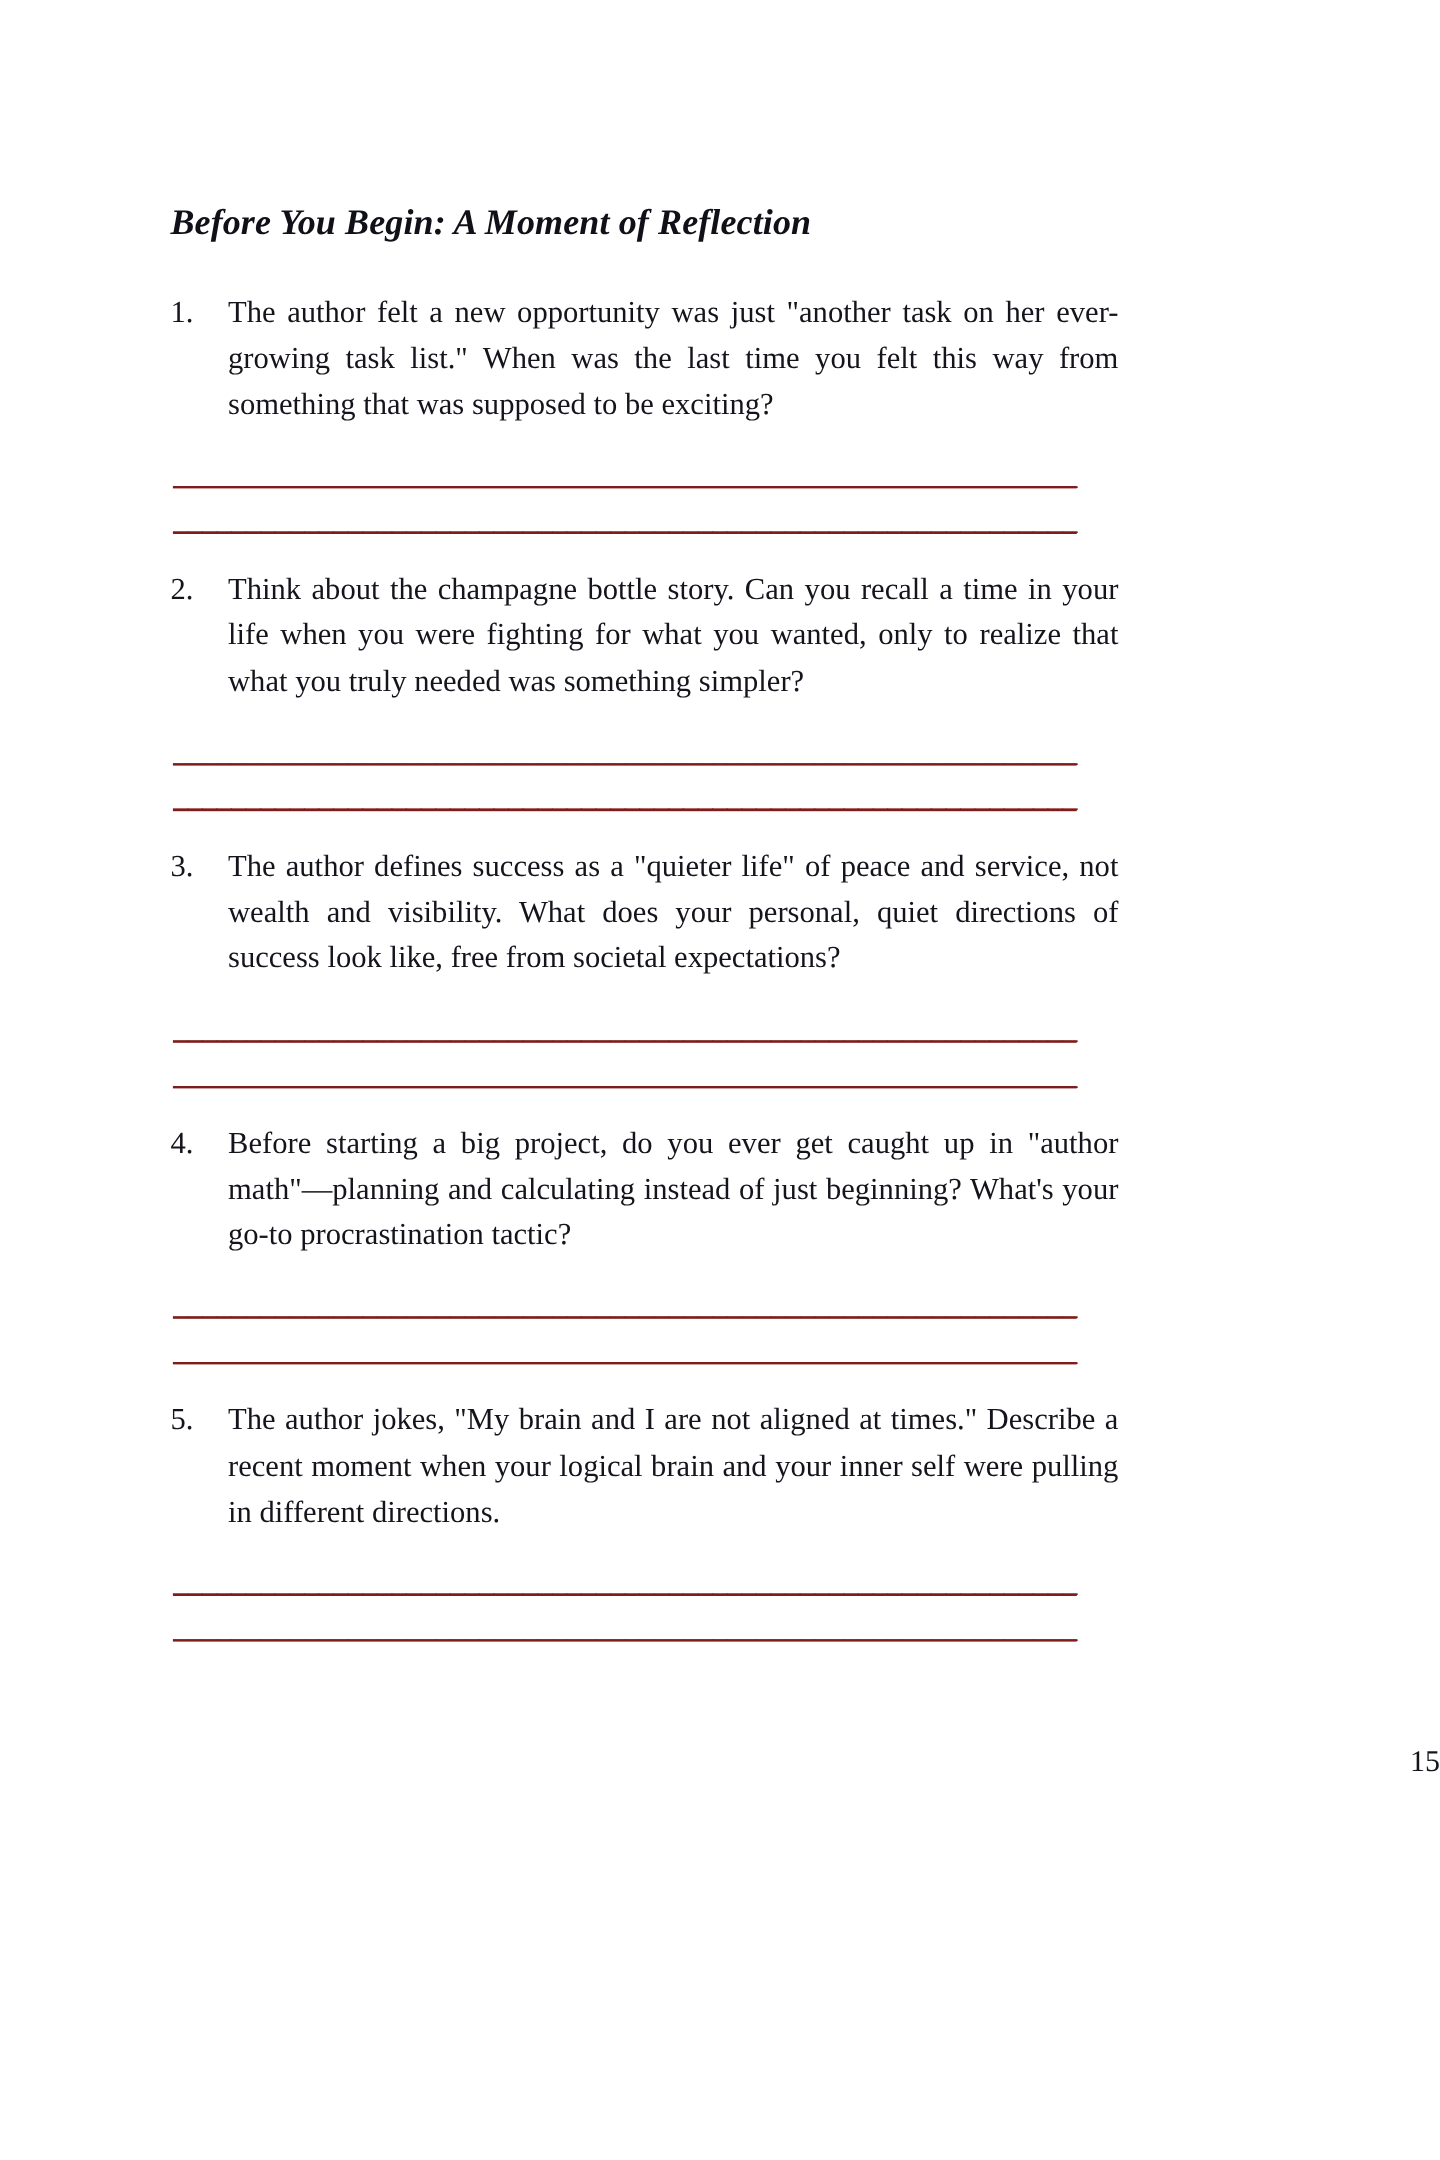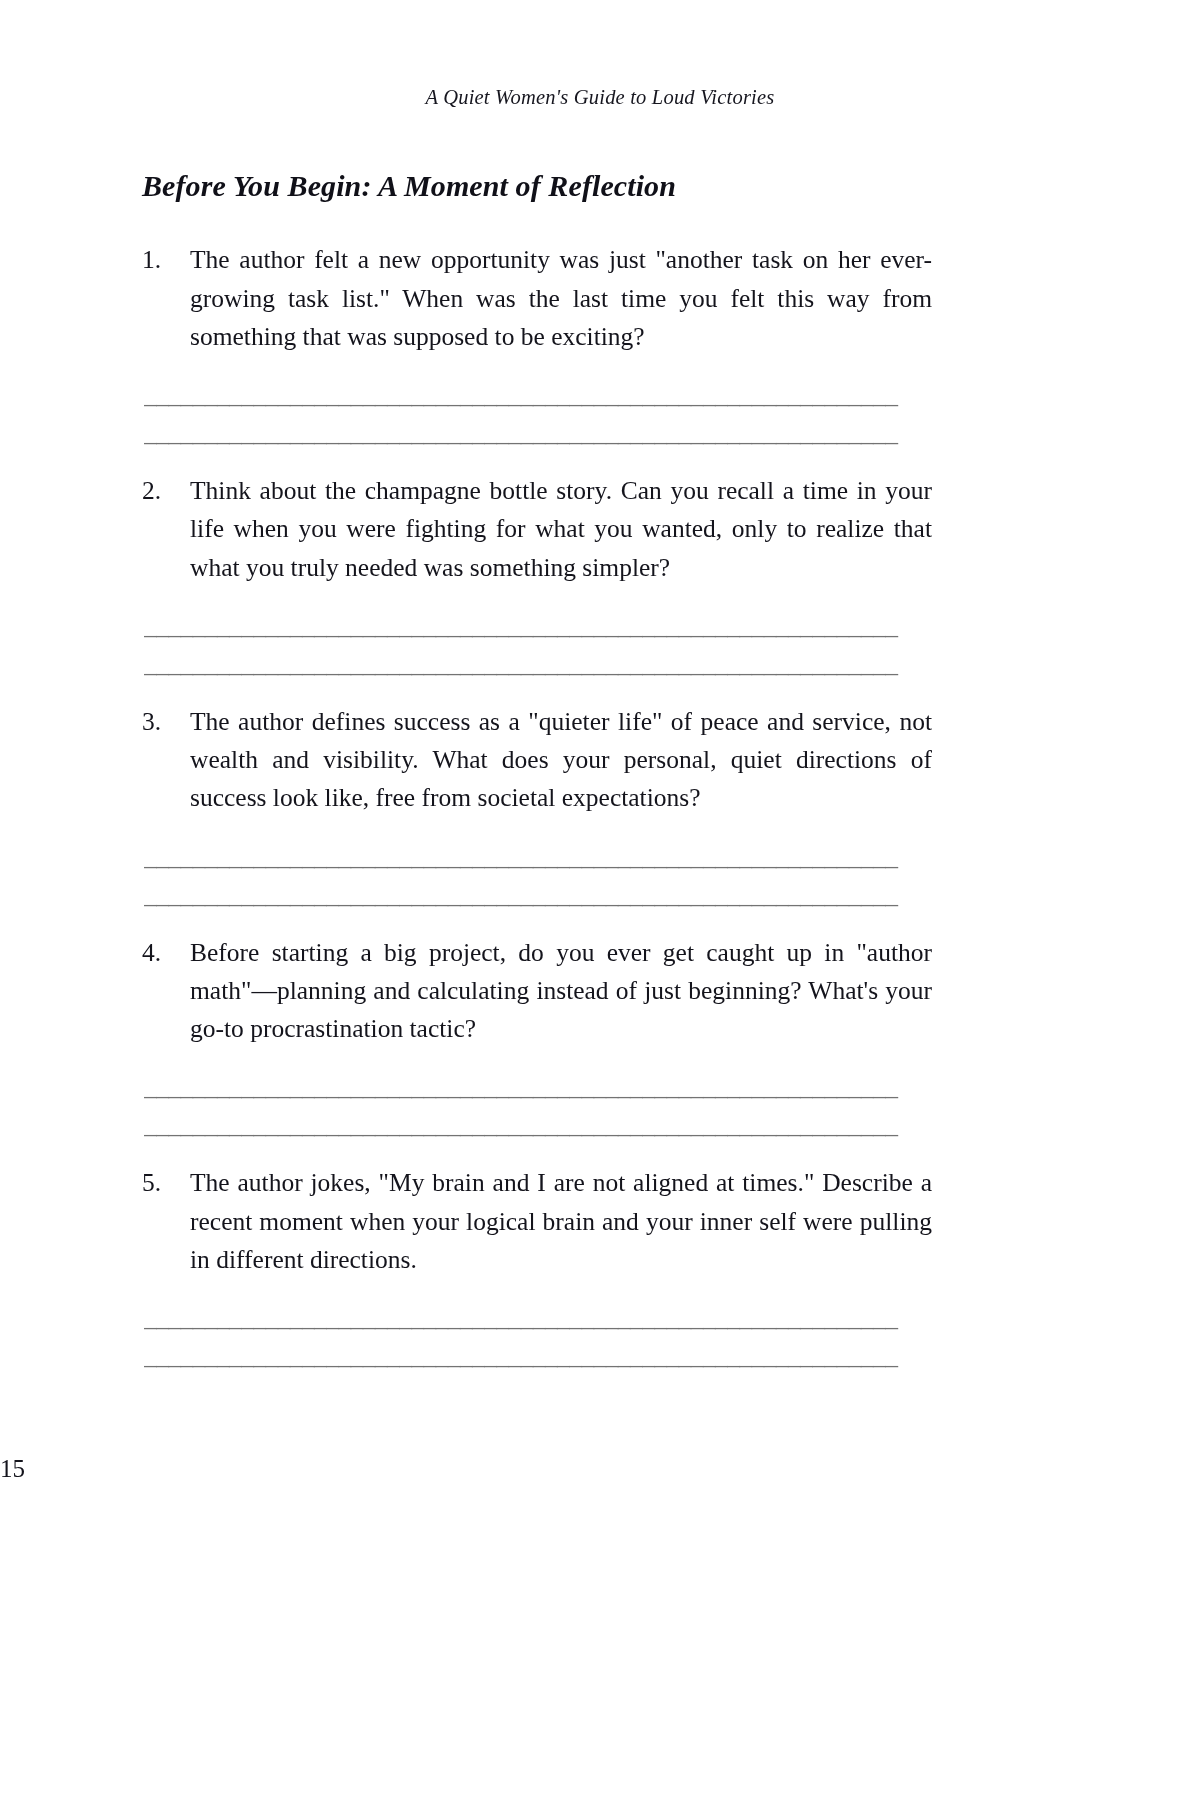--- a/index.html
+++ b/index.html
@@ -85,45 +85,45 @@
   .answer-lines {
     margin-top: 26px;
     margin-left: 0;
     padding-left: 2px;
   }
 
   .answer-line {
     font-size: 25.5px;
     line-height: 1.0;
     letter-spacing: -0.6px;
-    color: #737373;
+    color: #7f1d1d;
     height: 38px;
     overflow: hidden;
     white-space: nowrap;
     font-family: "Liberation Serif", "DejaVu Serif", serif;
+    text-decoration: underline;
   }
 
   
   .page-number {
     position: absolute;
     bottom: 0;
     left: 0;
     right: 0;
     top: 1455px;
-    text-align: left;
+    text-align: right;
     font-size: 25px;
     color: #14141c;
   }
 </style>
 </head>
 <body>
 
 <div class="page">
 
-  <div class="running-header">A Quiet Women's Guide to Loud Victories</div>
 
   <div class="content">
 
     <h1 class="section-heading">Before You Begin: A Moment of Reflection</h1>
 
     <div id="questions-container">
         <div class="question-block">
           <div class="question">
             <div class="q-number">1.</div>
             <div class="q-text">The author felt a new opportunity was just "another task on her ever-growing task list." When was the last time you felt this way from something that was supposed to be exciting?</div>

